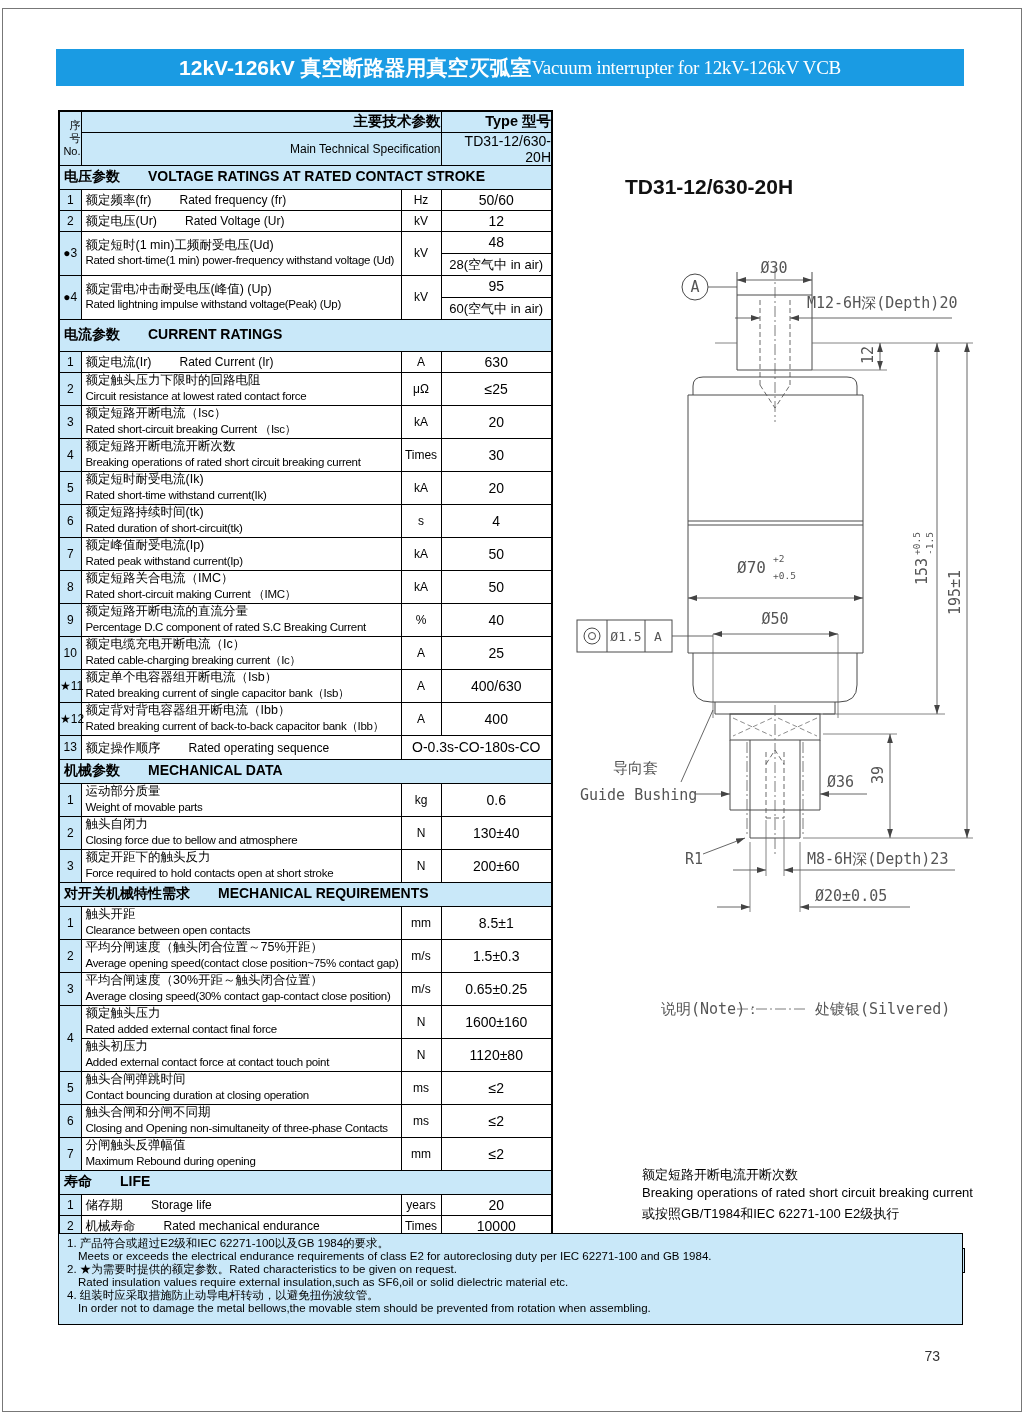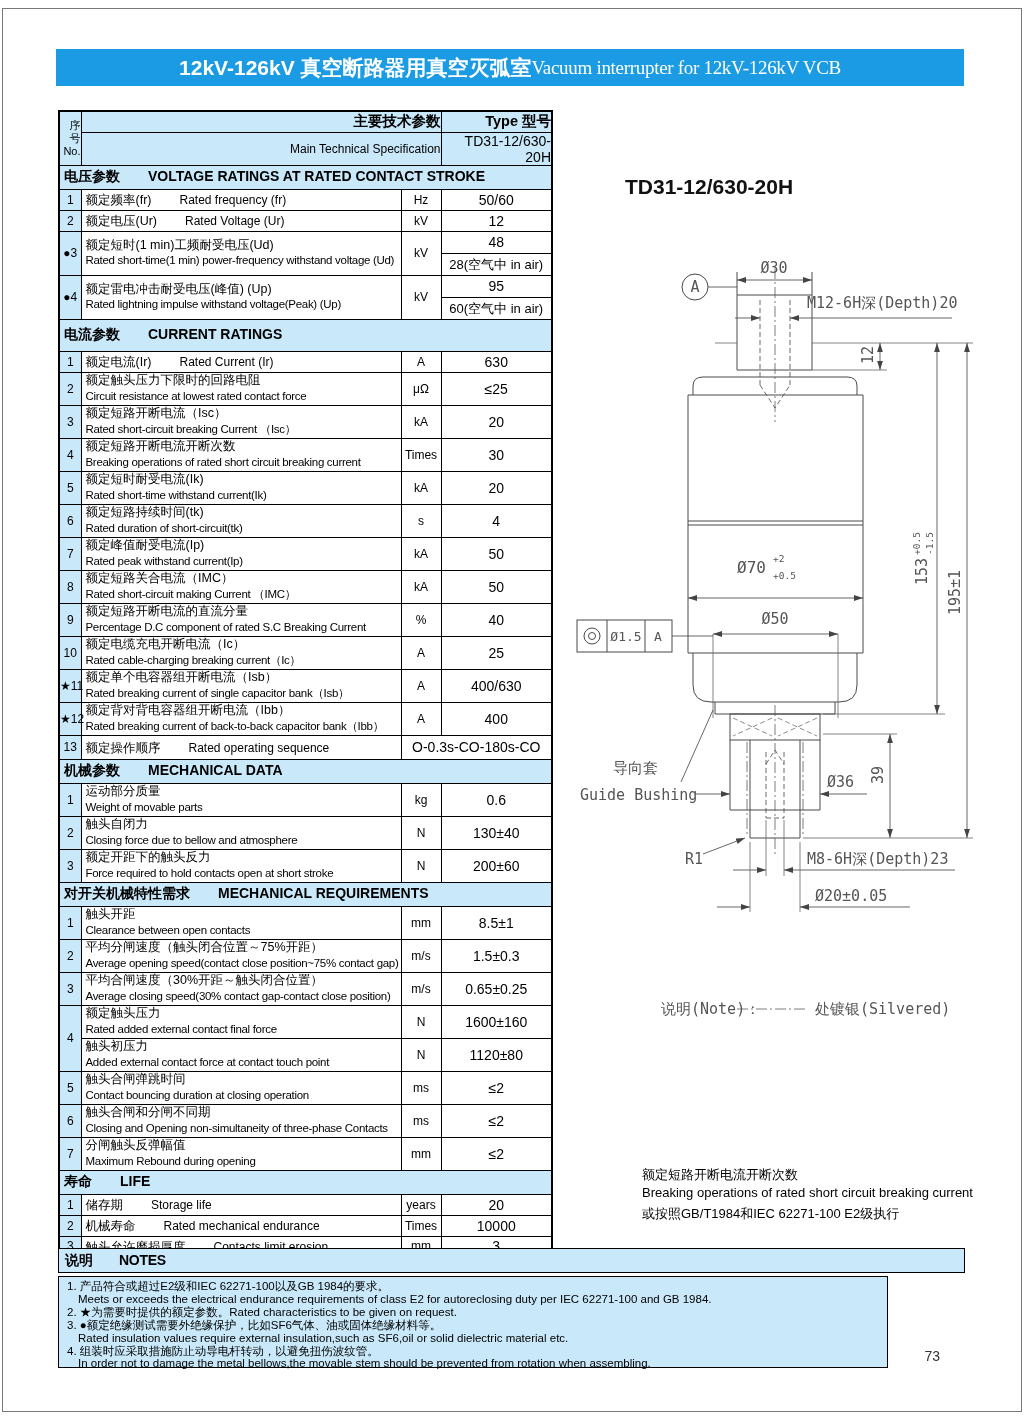--- a/index.html
+++ b/index.html
@@ -29,21 +29,21 @@
   .unit{text-align:center;font-size:12px;}
   .val{text-align:center;font-size:14px;}
   .split{padding:0;}
   .split div{height:21px;line-height:21px;}
   .split .sv2{border-top:1px solid #000;font-size:13px;}
   
   #notes-head{position:absolute;left:58px;top:1248px;width:905px;height:23px;background:#c9e8f9;
       border:1.5px solid #000;display:flex;align-items:center;}
   #notes-head .zh{font-weight:bold;font-size:14px;margin-left:6px;}
   #notes-head .en{font-weight:bold;font-size:14px;margin-left:26px;}
-  #notes-box{position:absolute;left:58px;top:1276px;width:830px;height:92px;background:#c9e8f9;
+  #notes-box{position:absolute;left:58px;top:1233px;width:905px;height:92px;background:#c9e8f9;
       border:1.5px solid #000;padding:3px 0 0 8px;box-sizing:border-box;}
   #notes-box div{font-size:11.5px;line-height:12.9px;white-space:nowrap;}
   #notes-box div.ind{padding-left:11px;}
   
   #side-note{position:absolute;left:642px;top:1166px;}
   #side-note div{font-size:13px;line-height:18px;white-space:nowrap;}
   #pageno{position:absolute;left:880px;top:1348px;width:60px;text-align:right;font-size:14px;color:#333;}
   
   .ln{stroke:#4a4a4a;stroke-width:1;fill:none;}
   .thin{stroke:#666;stroke-width:0.8;fill:none;}
@@ -505,20 +505,19 @@
   </div>
 
   <div id="notes-head">
     <span class="zh">说明</span>
     <span class="en">NOTES</span>
   </div>
   <div id="notes-box">
       <div>1. 产品符合或超过E2级和IEC 62271-100以及GB 1984的要求。</div>
       <div class="ind">Meets or exceeds the electrical endurance requirements of class E2 for autoreclosing duty per IEC 62271-100 and GB 1984.</div>
       <div>2. ★为需要时提供的额定参数。Rated characteristics to be given on request.</div>
-      <div>3. ●额定绝缘测试需要外绝缘保护，比如SF6气体、油或固体绝缘材料等。</div>
       <div class="ind">Rated insulation values require external insulation,such as SF6,oil or solid dielectric material etc.</div>
       <div>4. 组装时应采取措施防止动导电杆转动，以避免扭伤波纹管。</div>
       <div class="ind">In order not to damage the metal bellows,the movable stem should be prevented from rotation when assembling.</div>
     </div>
 
   <div id="pageno">73</div>
 </div>
 
 </body></html>

